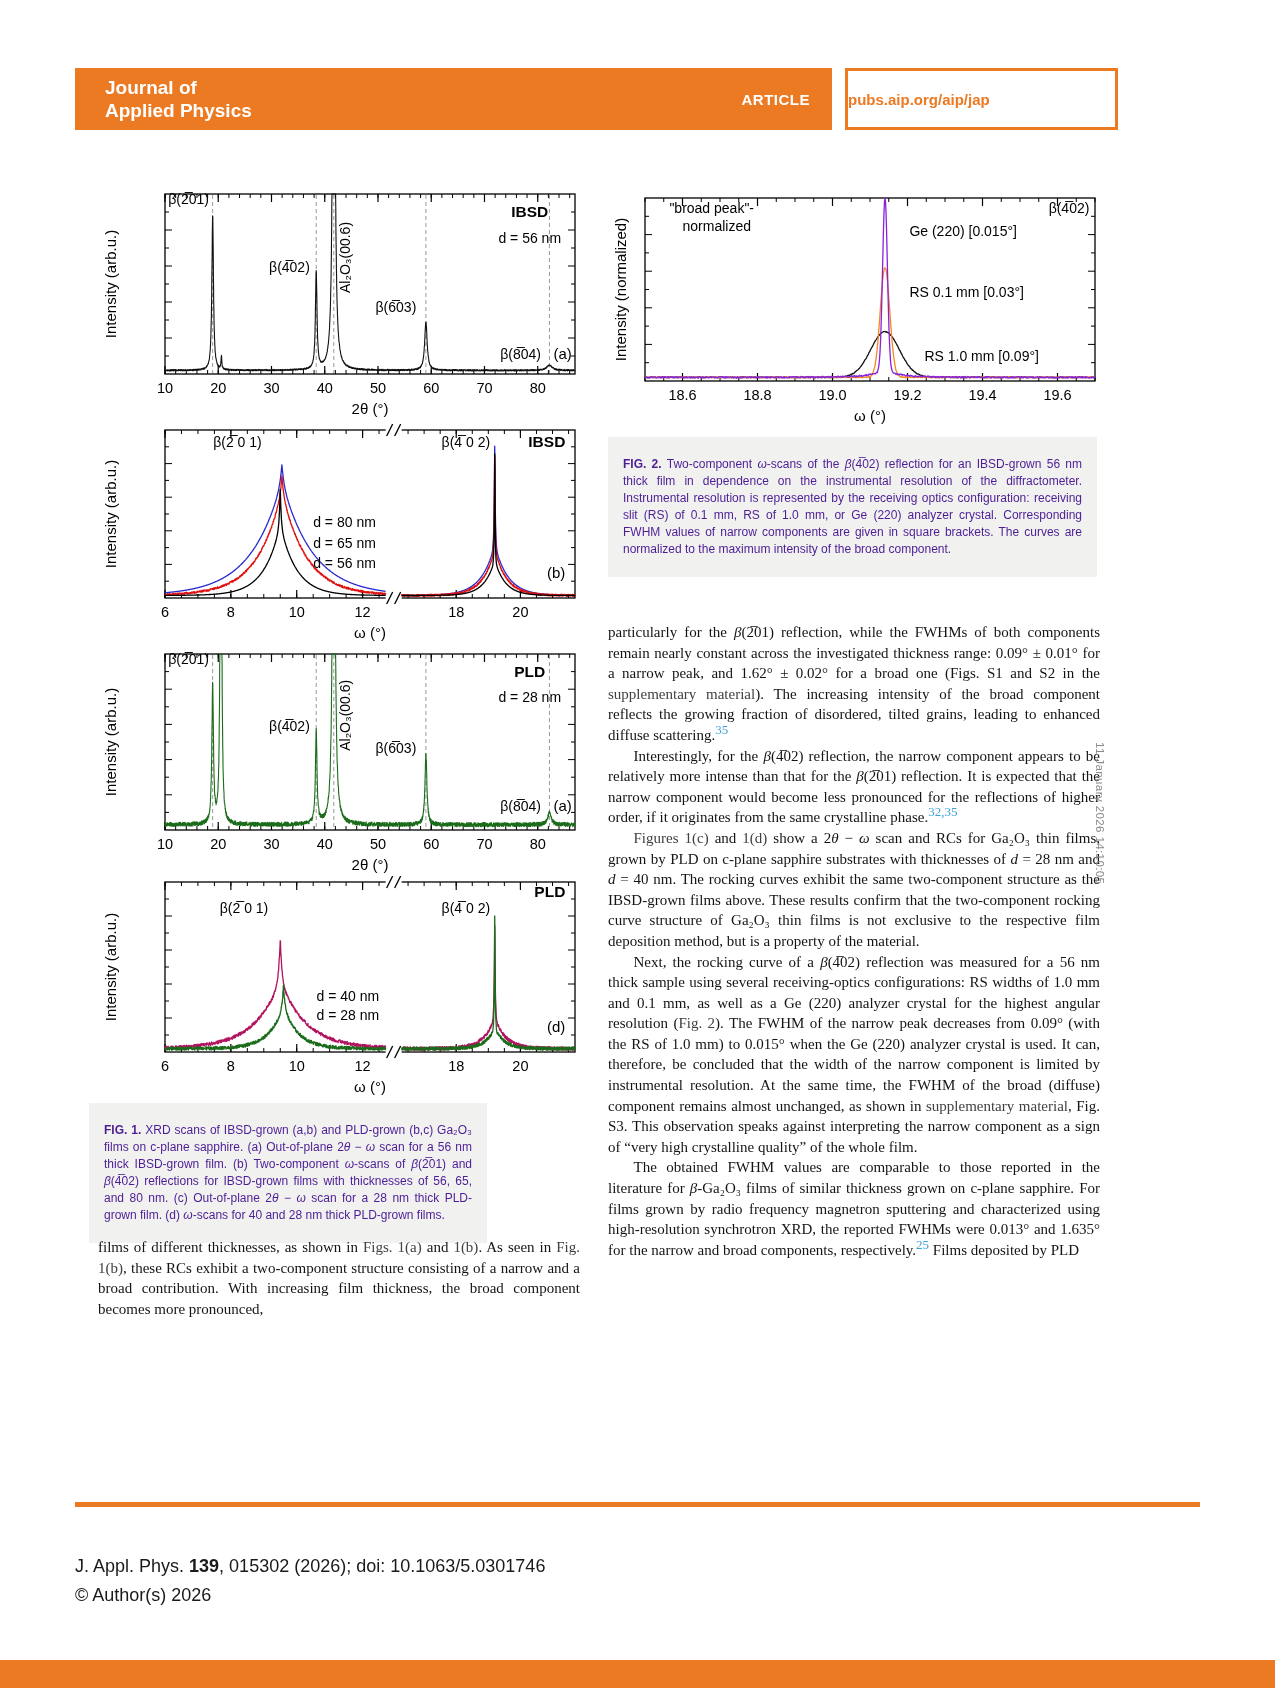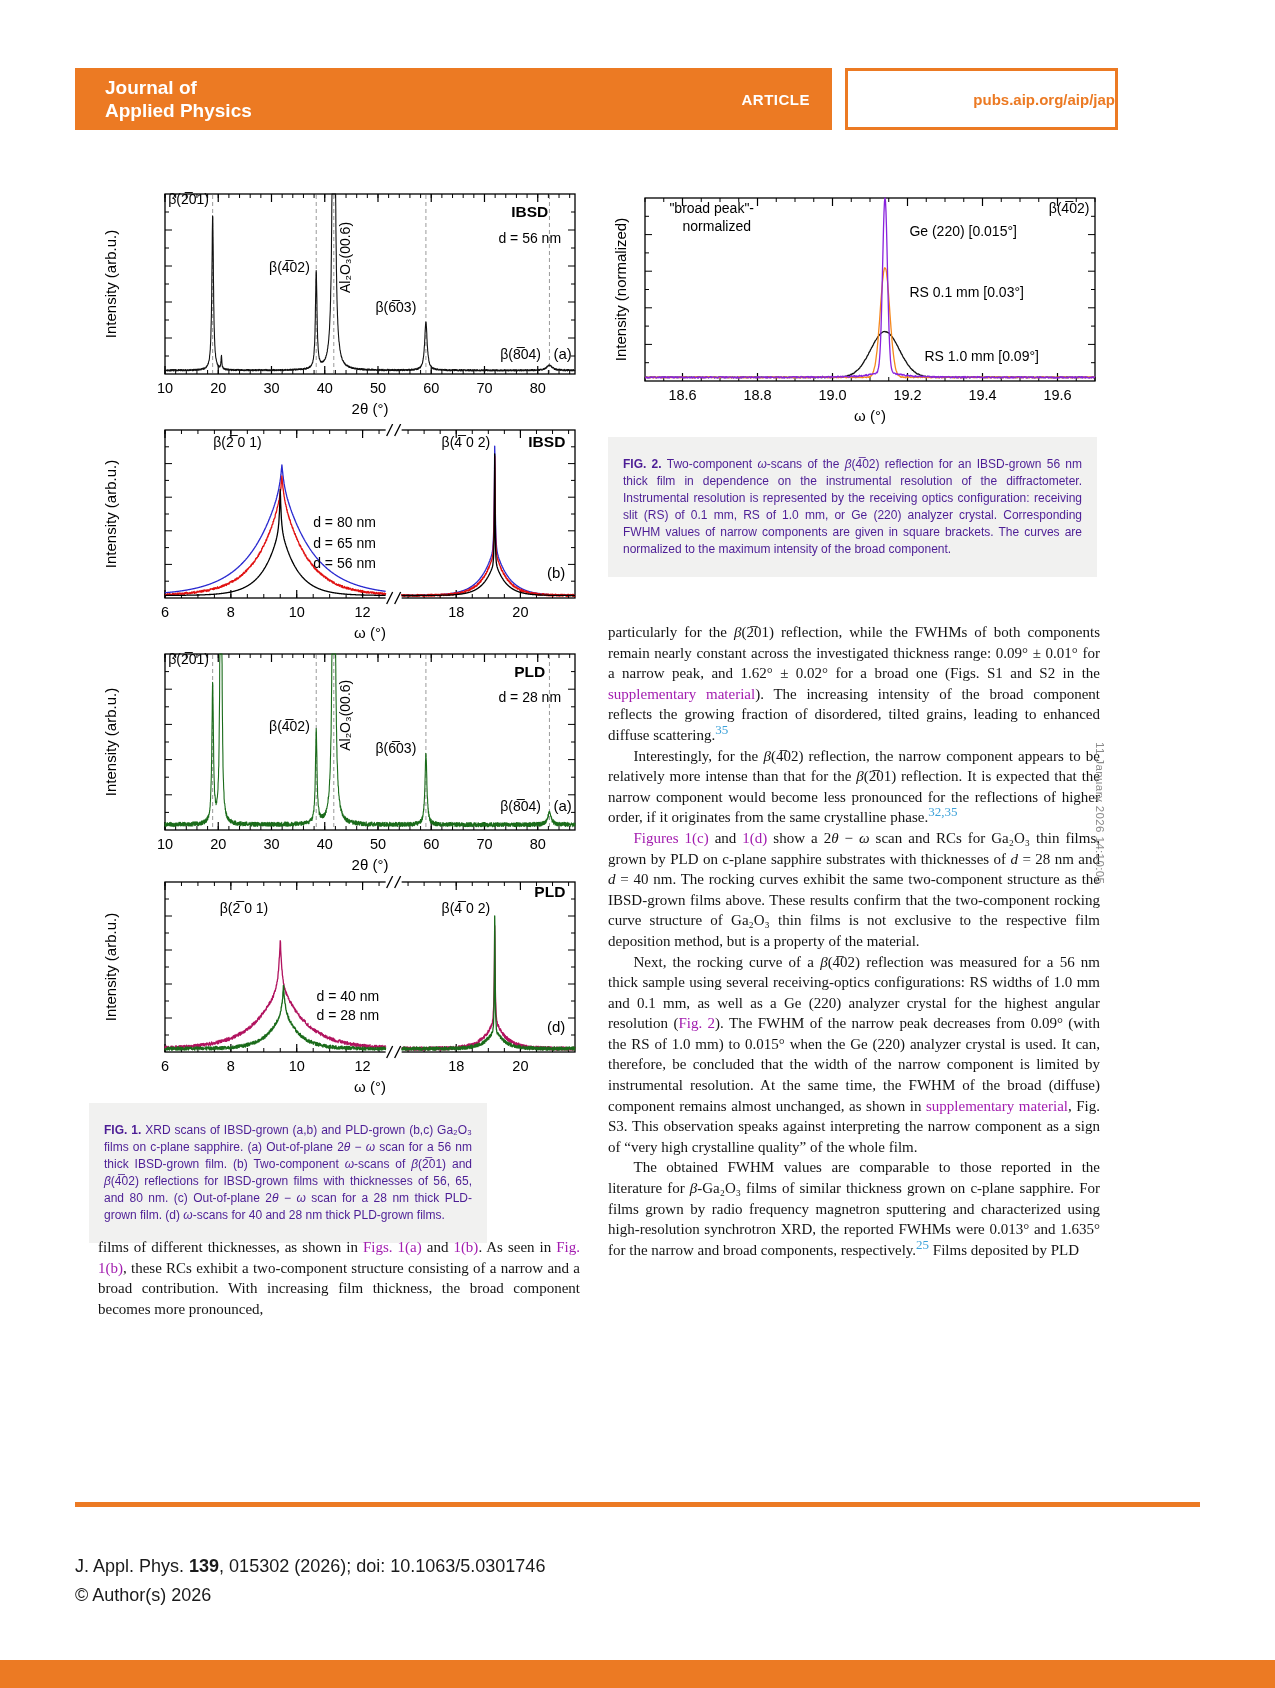--- a/index.html
+++ b/index.html
@@ -5,42 +5,42 @@
   *{margin:0;padding:0;box-sizing:border-box}
   html,body{background:#ffffff}
   .page{position:relative;width:1275px;height:1688px;background:#fff;overflow:hidden;
         font-family:"Liberation Sans",sans-serif;color:#111}
   
   .hbar{position:absolute;left:75px;top:68px;width:757px;height:62px;background:#ec7a23}
   .jtitle{position:absolute;left:30px;top:9px;font-size:19px;font-weight:bold;color:#fff;line-height:1.2}
   .article-label{position:absolute;right:22px;top:50%;transform:translateY(-50%);
         color:#fff;font-weight:bold;font-size:15px;letter-spacing:.5px}
   .urlbox{position:absolute;left:845px;top:68px;width:273px;height:62px;border:3px solid #ec7a23;
-        background:#fff;display:flex;align-items:center;justify-content:flex-end;
+        background:#fff;display:flex;align-items:center;justify-content:flex-start;
         color:#ec7a23;font-weight:bold;font-size:15px}
   
   svg.chart{position:absolute;background:#fff}
   svg.chart text{font-family:"Liberation Sans",sans-serif;fill:#000}
   #fig1a{left:98px;top:188px} #fig1b{left:98px;top:424px}
   #fig1c{left:98px;top:648px} #fig1d{left:98px;top:876px}
   #fig2{left:608px;top:192px}
   
   .capbox{position:absolute;background:#f1f1f0;padding:19px 15px;font-size:12px;
         line-height:1.42;text-align:justify;color:#4c1d95}
   #cap1{left:89px;top:1103px;width:398px}
   #cap2{left:608px;top:437px;width:489px}
   
   .textcol{position:absolute}
   #left-par{left:98px;top:1237px;width:482px}
   #right-paragraphs{left:608px;top:622px;width:492px}
   .bodyp{font-family:"Liberation Serif",serif;font-size:15px;line-height:20.6px;
         text-align:justify;color:#141414}
   .bodyp i{font-family:"Liberation Serif",serif}
   .ind{text-indent:1.7em}
-  .lnk{color:#a21caf;text-decoration:none;cursor:pointer}
+  .lnk{color:#404040;text-decoration:none;cursor:pointer}
   sup.ref{color:#3ba1d9;font-size:13px;line-height:0;cursor:pointer}
   
   .date-side{position:absolute;left:1094px;top:742px;writing-mode:vertical-rl;
         font-size:11.5px;color:#8a8a8a;letter-spacing:.4px}
   
   .rule{position:absolute;left:75px;top:1502px;width:1125px;height:5px;background:#ec7a23}
   .foot{position:absolute;font-size:18px;color:#1a1a1a}
   #foot-cite{left:75px;top:1556px}
   #foot-copy{left:75px;top:1585px}
   #foot-page{left:75px;top:1556px;width:1125px;text-align:right}

